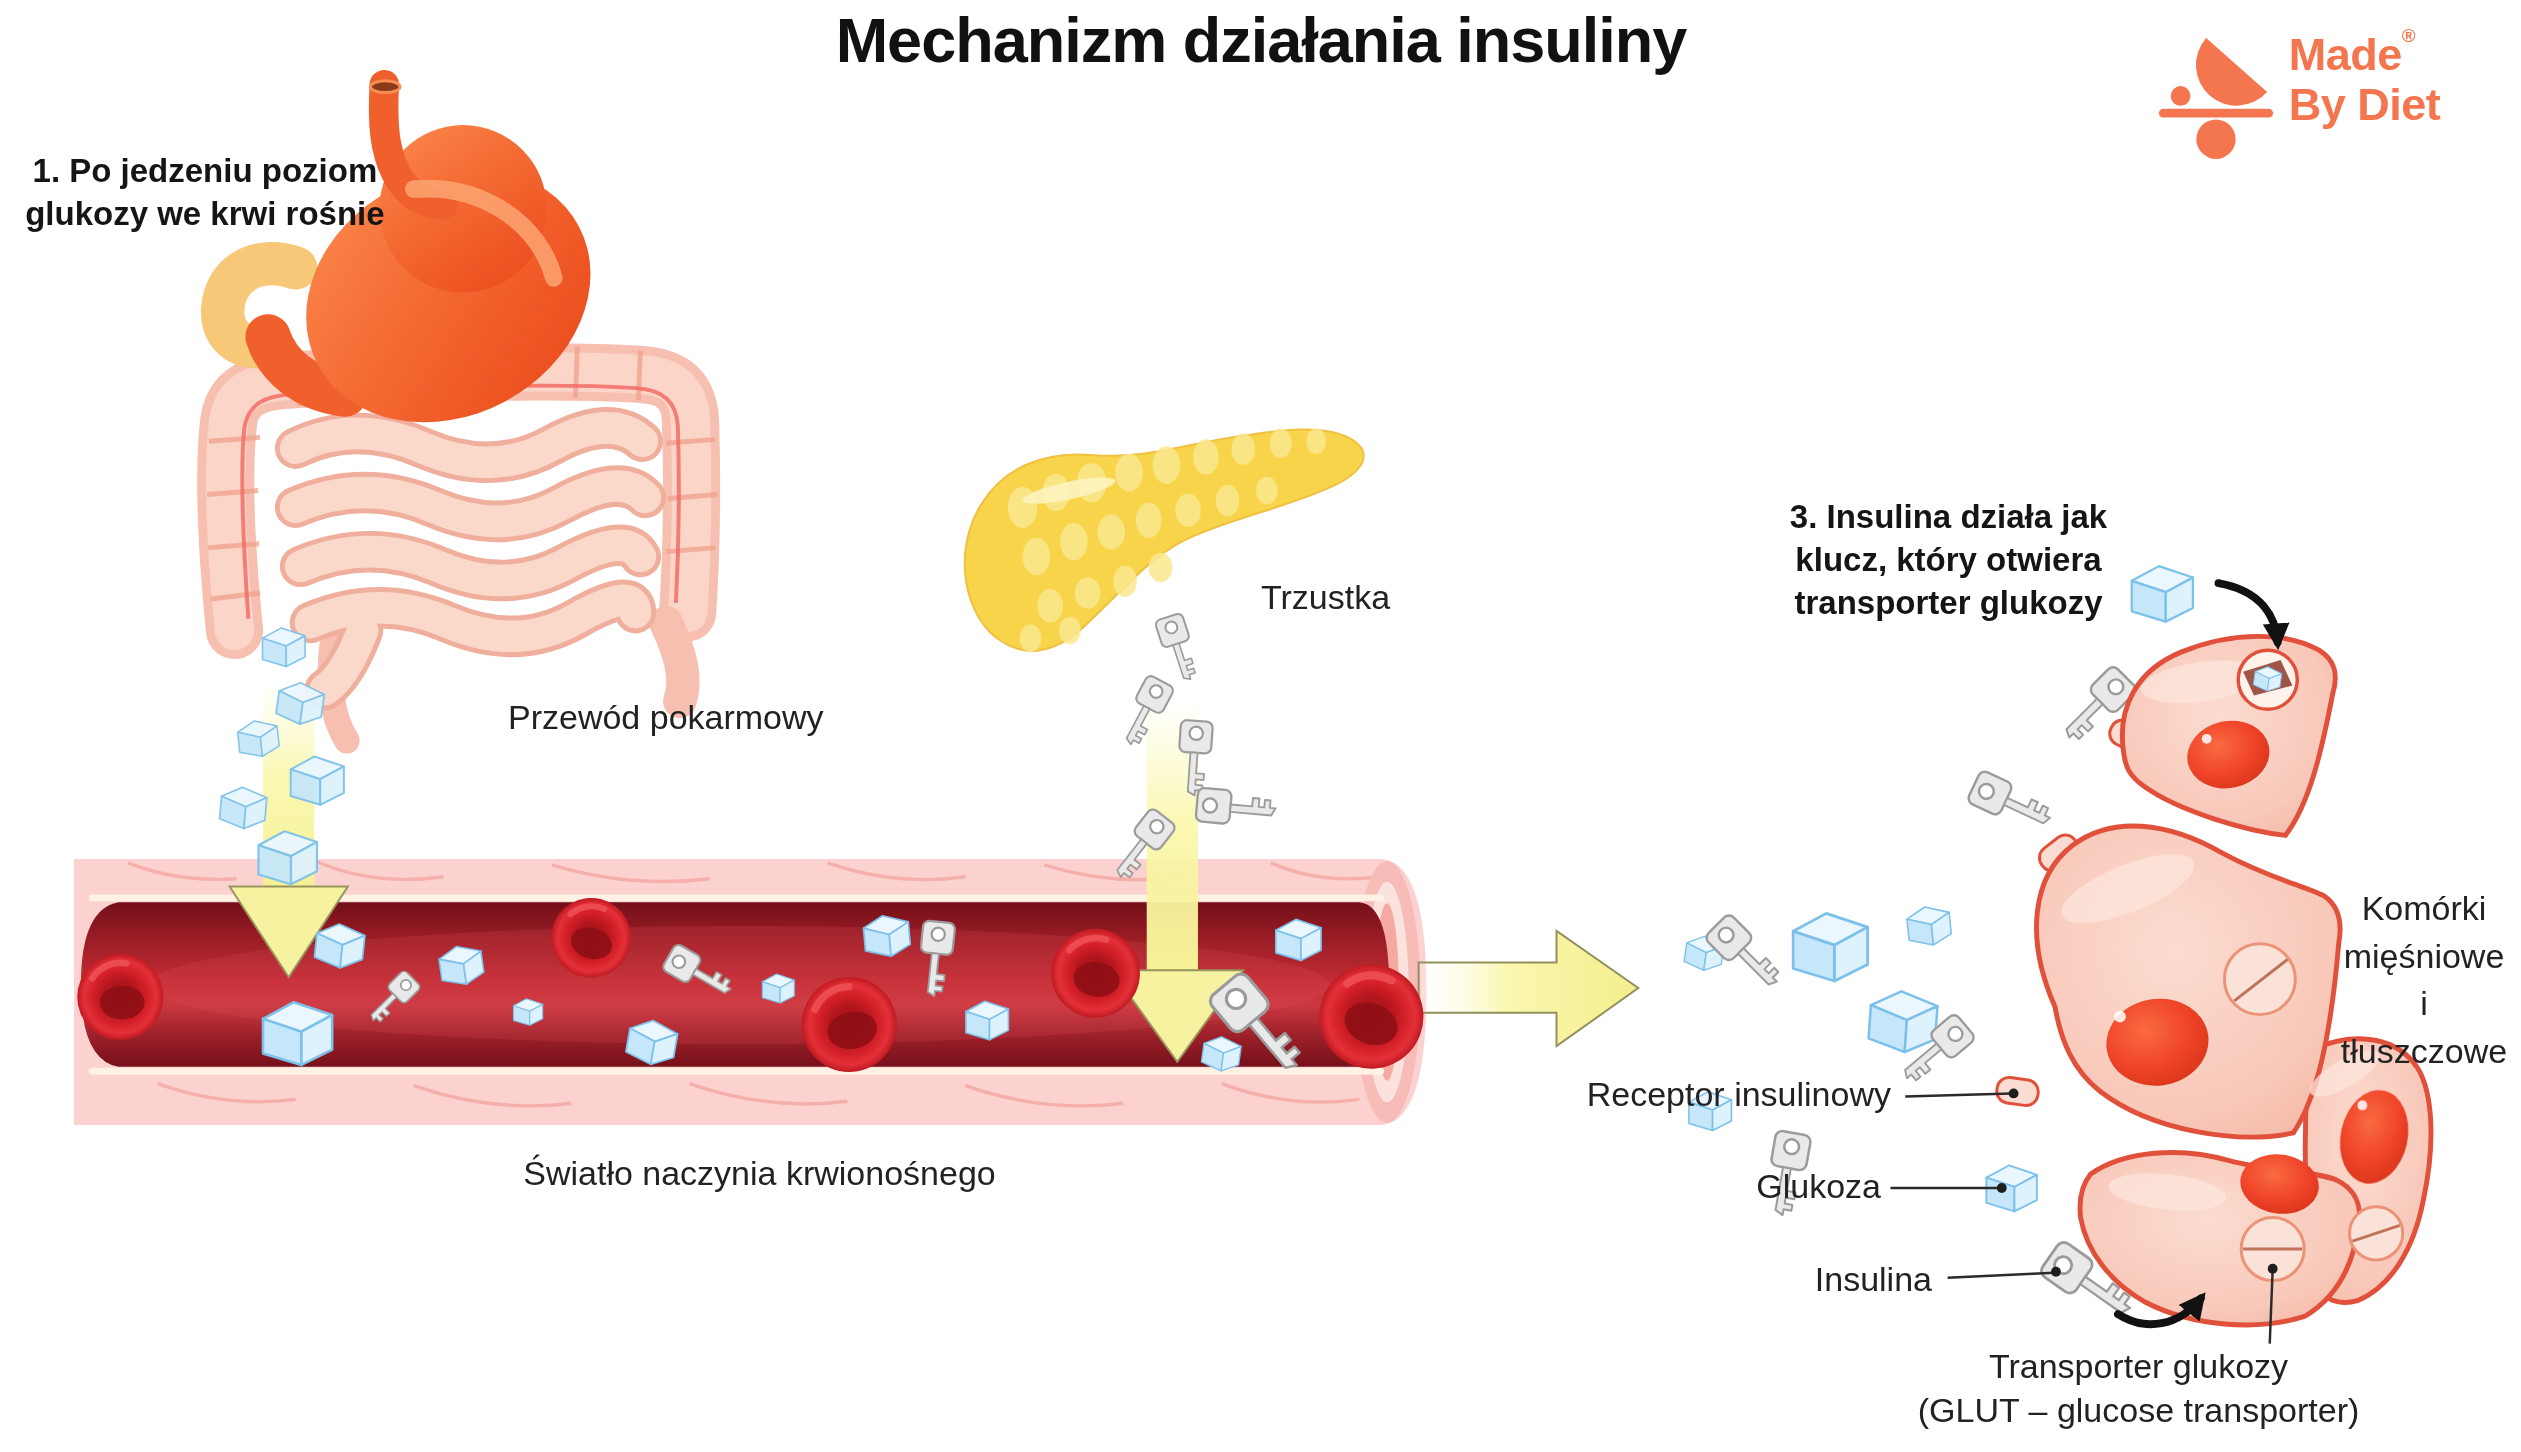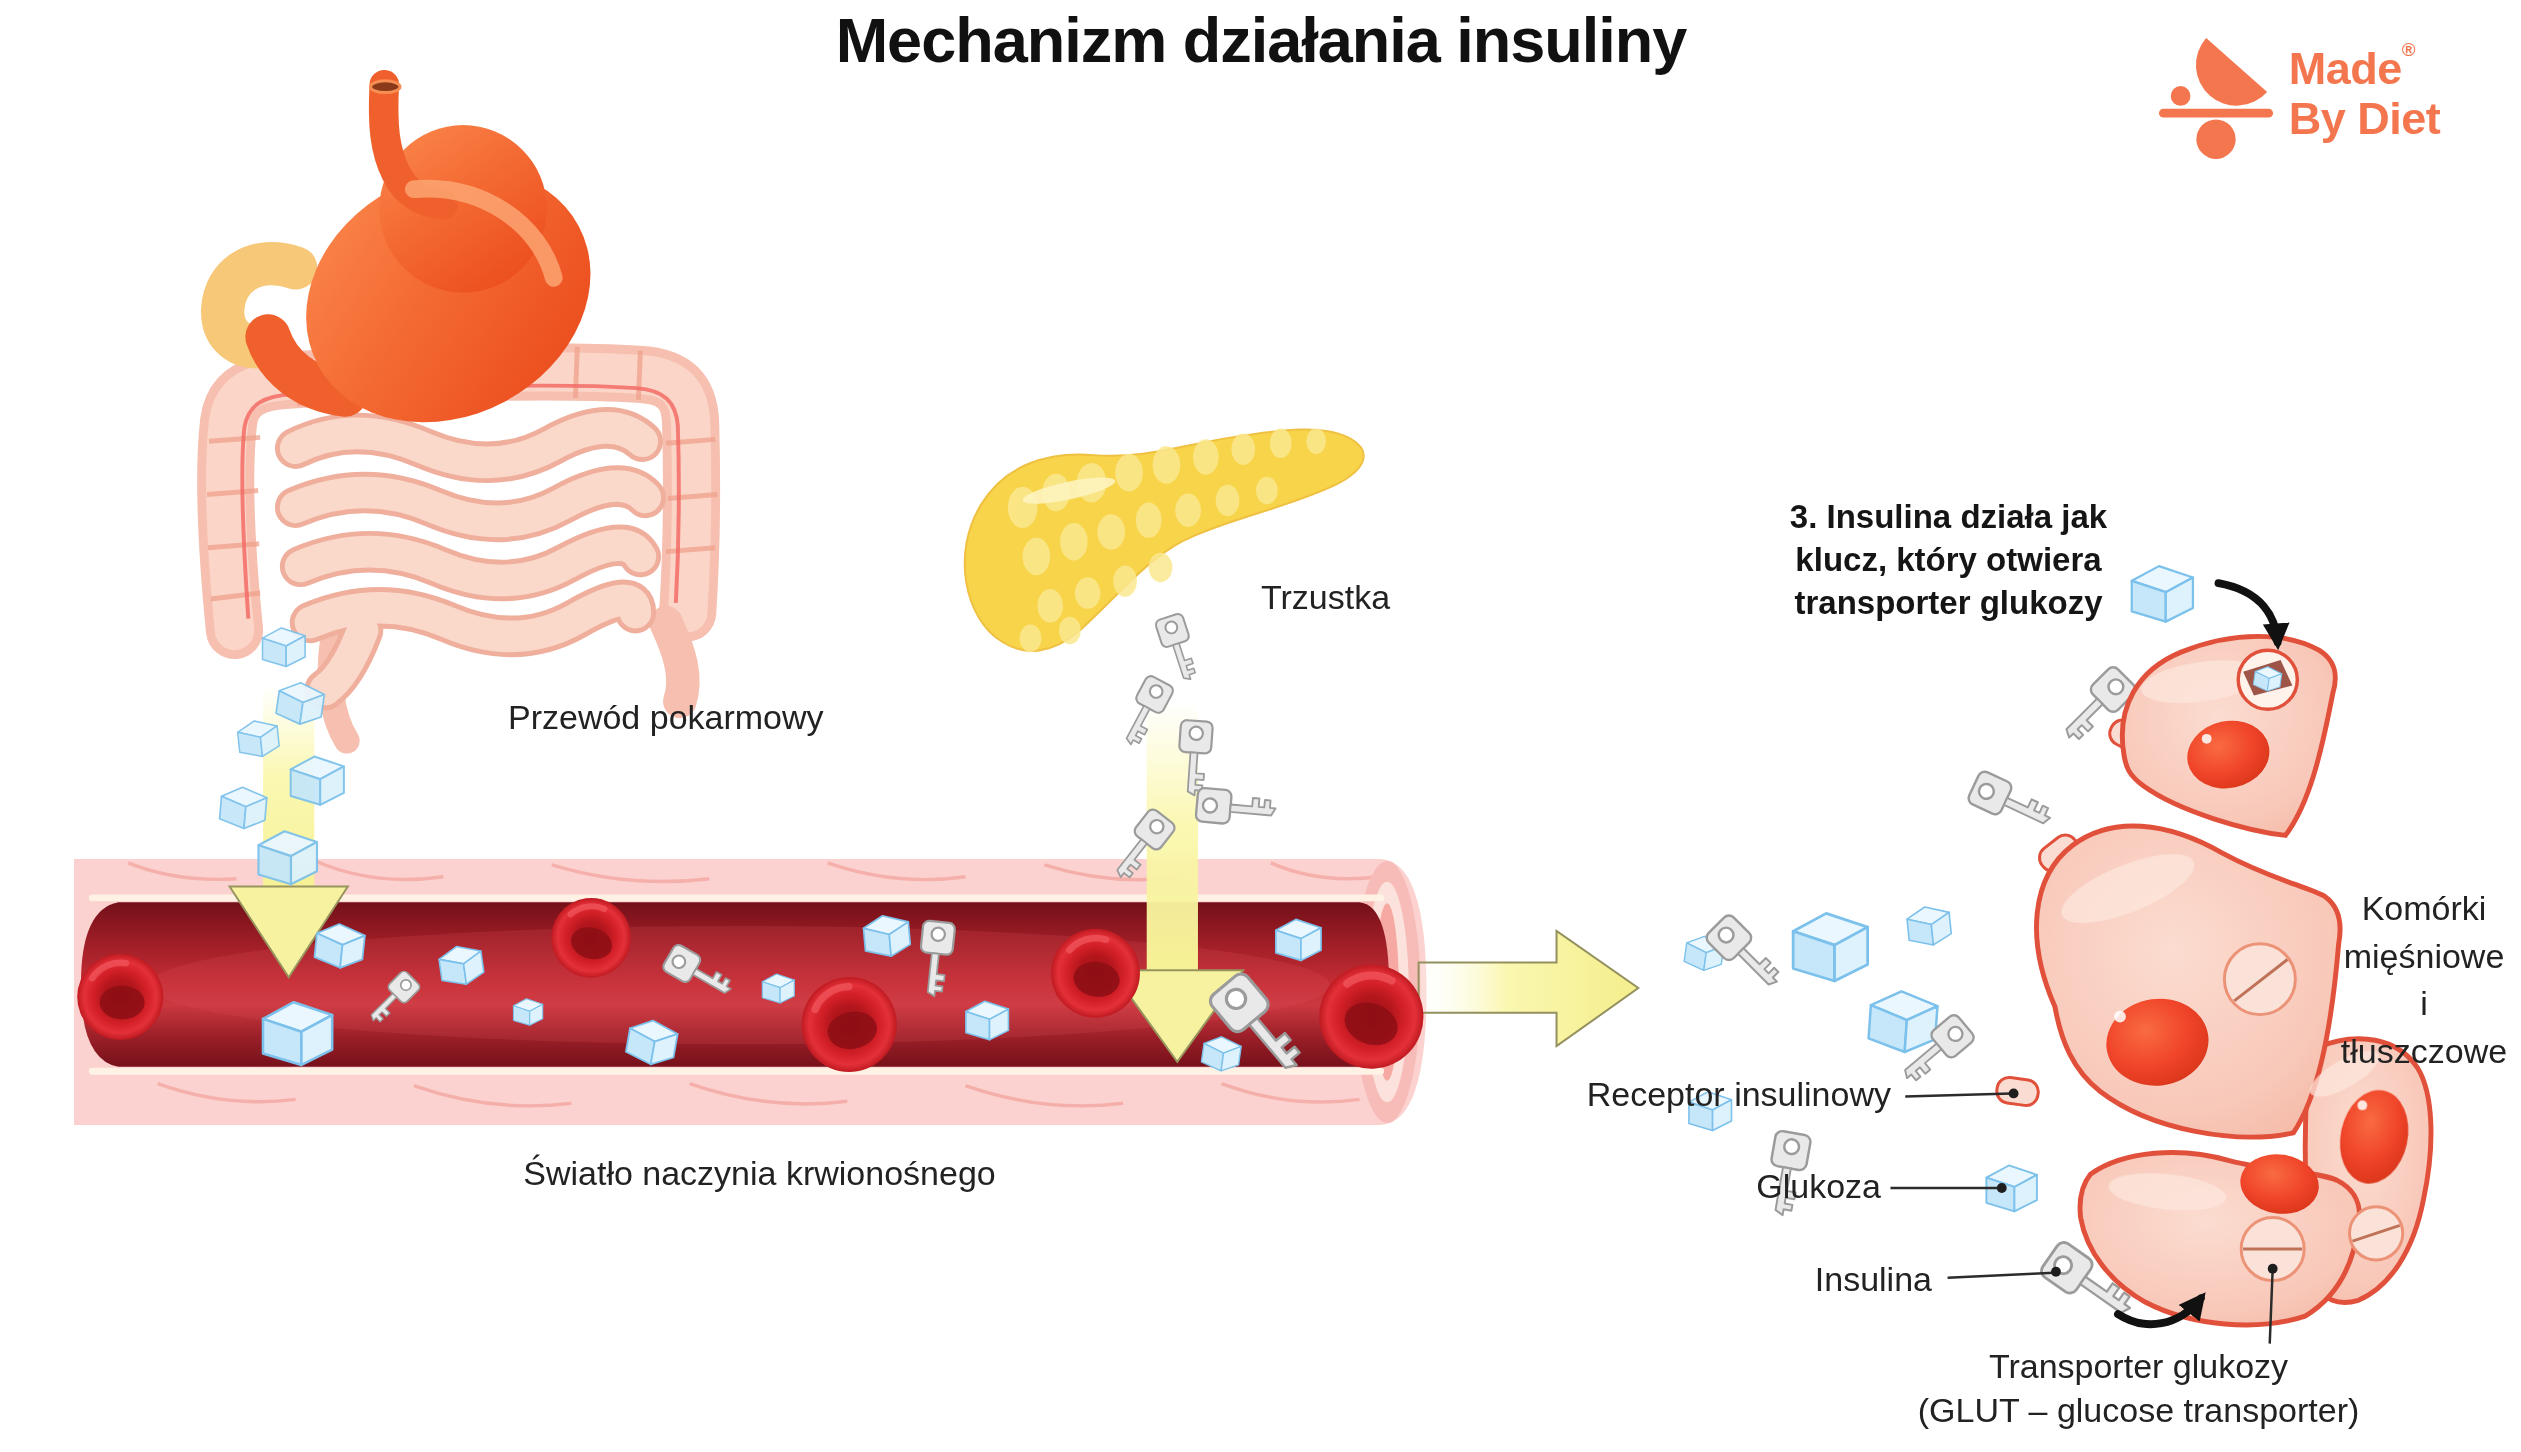--- a/index.html
+++ b/index.html
@@ -5,21 +5,21 @@
   html,body{margin:0;padding:0;background:#fff;}
   #canvas{position:relative;width:2522px;height:1453px;background:#fff;overflow:hidden;
           font-family:"Liberation Sans",sans-serif;color:#1E1E1E;}
   #art{position:absolute;left:0;top:0;width:2522px;height:1453px;}
   .title{position:absolute;left:0;top:3.9px;width:2522px;text-align:center;
          font-size:63px;font-weight:700;letter-spacing:-1px;color:#111;}
   .step{position:absolute;font-size:33px;font-weight:700;line-height:1.3;text-align:center;color:#151515;}
   .lbl{position:absolute;font-size:34px;font-weight:400;line-height:1.3;color:#222;}
   .right{text-align:right;}
   .center{text-align:center;}
-  #logo{position:absolute;left:2157px;top:25.6px;width:335px;display:flex;align-items:center;}
+  #logo{position:absolute;left:2157px;top:25.6px;width:335px;display:flex;}
   #logo .words{margin-left:13.8px;color:#F4764E;font-weight:800;font-size:45px;line-height:1.12;letter-spacing:-0.5px;}
   #logo sup{font-size:18.7px;vertical-align:27.6px;}
 </style>
 </head>
 <body>
 
 <div id="canvas">
 
 <svg id="art" viewBox="0 0 2560 1475">
   <defs>
@@ -326,20 +326,24 @@
     <circle cx="2220" cy="101" r="10" fill="#F4764E"></circle>
     <rect x="2198" y="114" width="116" height="9" rx="4.5" fill="#F4764E"></rect>
     <circle cx="2256" cy="145" r="20" fill="#F4764E"></circle>
   </svg>
   <div class="words">
     <span>Made</span><sup>®</sup><br>
     <span>By Diet</span>
   </div>
 </div>
 
+<div class="step" style="left:7.9px;top:150px;width:394px;">
+  <span>1. Po jedzeniu poziom</span><br>
+  <span>glukozy we krwi rośnie</span>
+</div>
 
 
 <div class="step" style="left:1771px;top:496px;width:355px;">
   <span>3. Insulina działa jak</span><br>
   <span>klucz, który otwiera</span><br>
   <span>transporter glukozy</span>
 </div>
 
 <div class="lbl" style="left:508px;top:695px;">Przewód pokarmowy</div>
 <div class="lbl" style="left:1261px;top:575px;">Trzustka</div>

